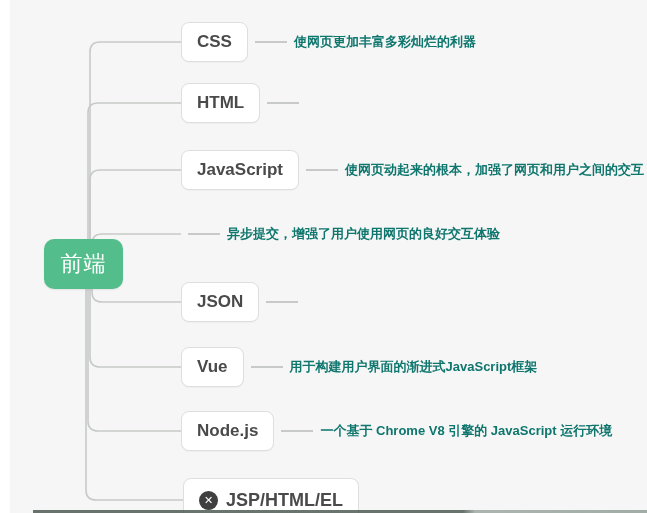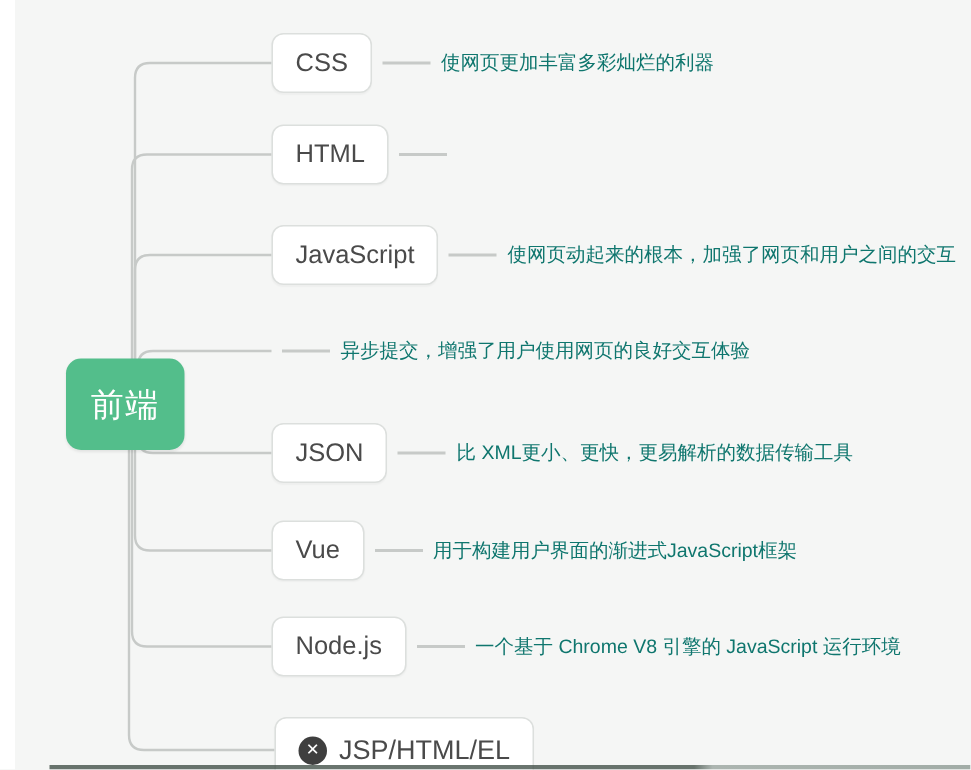--- a/index.html
+++ b/index.html
@@ -6,29 +6,29 @@
   body{
     width:647px;height:513px;position:relative;overflow:hidden;
     background:#f5f6f5;
     font-family:"Liberation Sans","DejaVu Sans",sans-serif;
   }
   .left-strip{
     position:absolute;left:0;top:0;width:10px;height:513px;background:#ffffff;
   }
   svg.connectors{position:absolute;left:0;top:0;z-index:1;}
   .root-node{
-    position:absolute;left:44px;top:239px;width:79px;height:61px;z-index:3;
+    position:absolute;left:44px;top:239px;width:79px;height:50px;z-index:3;
     background:#53be8b;border-radius:10px;
     display:flex;align-items:center;justify-content:center;
     color:#ffffff;font-size:22px;letter-spacing:1px;
     box-shadow:0 1px 2px rgba(0,0,0,0.08);
   }
   .row{
     position:absolute;left:181px;height:42px;z-index:2;
-    display:flex;align-items:center;
+    display:flex;align-items:center;font-weight:bold;
   }
   .node{
     background:#ffffff;border:1px solid #dcdfdd;border-radius:8px;
     height:38px;display:flex;align-items:center;justify-content:center;
     padding:0 15px;color:#4a4a4a;font-size:17px;white-space:nowrap;
     box-shadow:0 1px 1px rgba(0,0,0,0.03);
   }
   .dash{
     width:32px;height:2px;background:#c7cac8;margin:0 7px;flex:0 0 auto;
   }
@@ -98,21 +98,20 @@
 <div class="row" style="top:213px">
   <div class="dash"></div>
   <div class="desc">异步提交，增强了用户使用网页的良好交互体验</div>
 </div>
 
 <div class="row" style="top:281px">
   <div class="node">
     <span>JSON</span>
   </div>
   <div class="dash"></div>
-  <div class="desc">比 XML更小、更快，更易解析的数据传输工具</div>
 </div>
 
 <div class="row" style="top:346px">
   <div class="node">
     <span>Vue</span>
   </div>
   <div class="dash"></div>
   <div class="desc">用于构建用户界面的渐进式JavaScript框架</div>
 </div>
 

